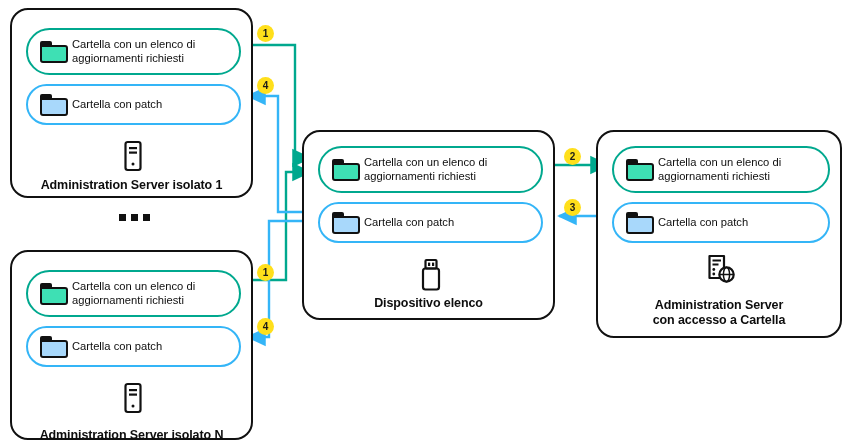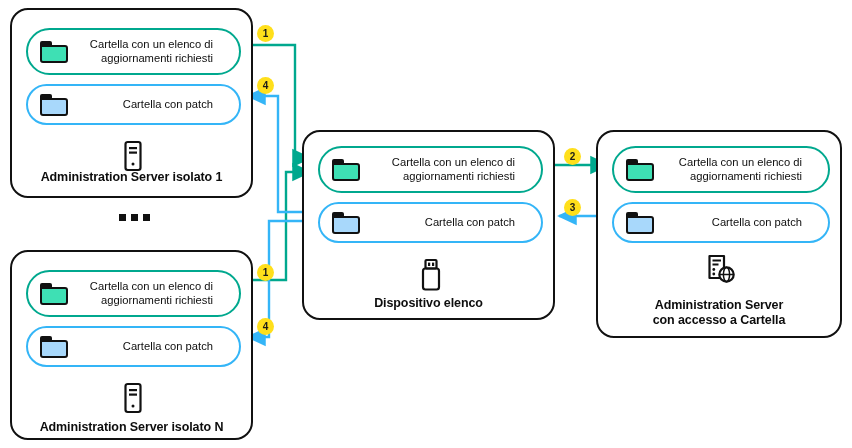--- a/index.html
+++ b/index.html
@@ -41,21 +41,21 @@
   .pill.green{border:2px solid #00a88e;}
   .pill.blue{border:2px solid #34b5f7;}
   .pill .folder{
     flex:0 0 auto;
     margin-left:12px;
     width:28px;height:22px;
     position:relative;
   }
   .pill .pill-label{
     flex:1 1 auto;
-    text-align:right;
+    text-align:left;
     font-size:11.2px;
     line-height:13.5px;
     padding-right:26px;
     padding-left:4px;
     color:#0d0d0d;
     white-space:pre-line;
   }
 
   
   .folder .tab{
@@ -151,21 +151,21 @@
 
       <div class="dev-icon" style="left:106px;top:130px;">
         <svg width="30" height="34" viewBox="0 0 30 34">
           <rect x="7.5" y="2" width="15" height="28" rx="2.2" fill="none" stroke="#111" stroke-width="2.2"></rect>
           <rect x="11" y="7" width="8" height="2.2" fill="#111"></rect>
           <rect x="11" y="11.5" width="8" height="2.2" fill="#111"></rect>
           <circle cx="15" cy="24" r="1.5" fill="#111"></circle>
         </svg>
       </div>
 
-      <div class="panel-title" style="top:160px;">Administration Server isolato 1</div>
+      <div class="panel-title" style="top:168px;">Administration Server isolato 1</div>
     </div>
 
     <div class="ellipsis" style="left:119px;top:214px;">
       <i></i>
         <i></i>
         <i></i>
     </div>
 
     <div class="panel" style="left:10px;top:250px;width:243px;height:190px;">
 
@@ -188,21 +188,21 @@
 
       <div class="dev-icon" style="left:106px;top:130px;">
         <svg width="30" height="34" viewBox="0 0 30 34">
           <rect x="7.5" y="2" width="15" height="28" rx="2.2" fill="none" stroke="#111" stroke-width="2.2"></rect>
           <rect x="11" y="7" width="8" height="2.2" fill="#111"></rect>
           <rect x="11" y="11.5" width="8" height="2.2" fill="#111"></rect>
           <circle cx="15" cy="24" r="1.5" fill="#111"></circle>
         </svg>
       </div>
 
-      <div class="panel-title" style="top:168px;">Administration Server isolato N</div>
+      <div class="panel-title" style="top:176px;">Administration Server isolato N</div>
     </div>
 
     <div class="panel" style="left:302px;top:130px;width:253px;height:190px;">
 
       <div class="pill green" style="left:14px;top:14px;width:225px;height:47px;">
         <span class="folder green">
           <span class="tab"></span>
             <span class="body"></span>
         </span>
         <span class="pill-label">Cartella con un elenco di

